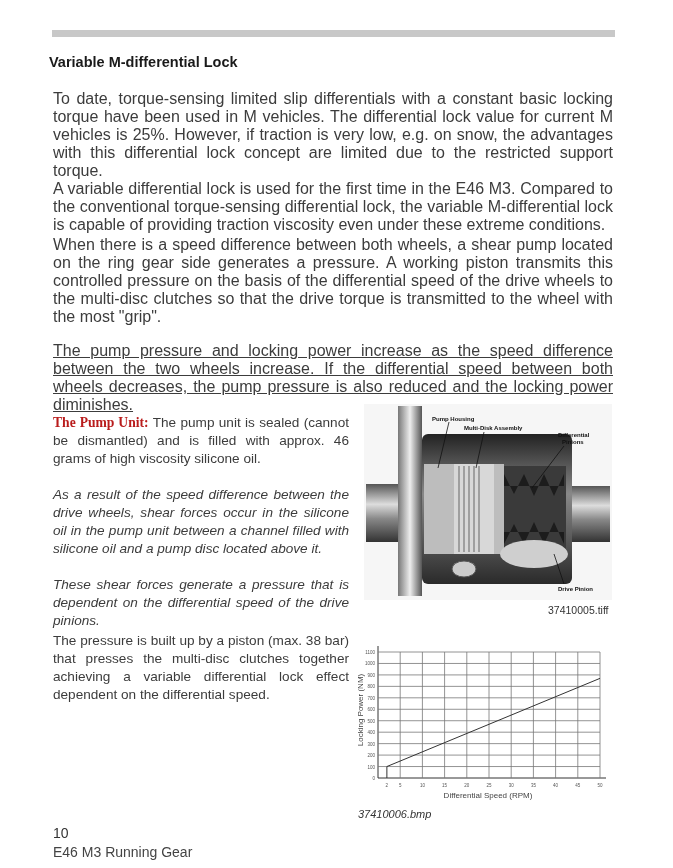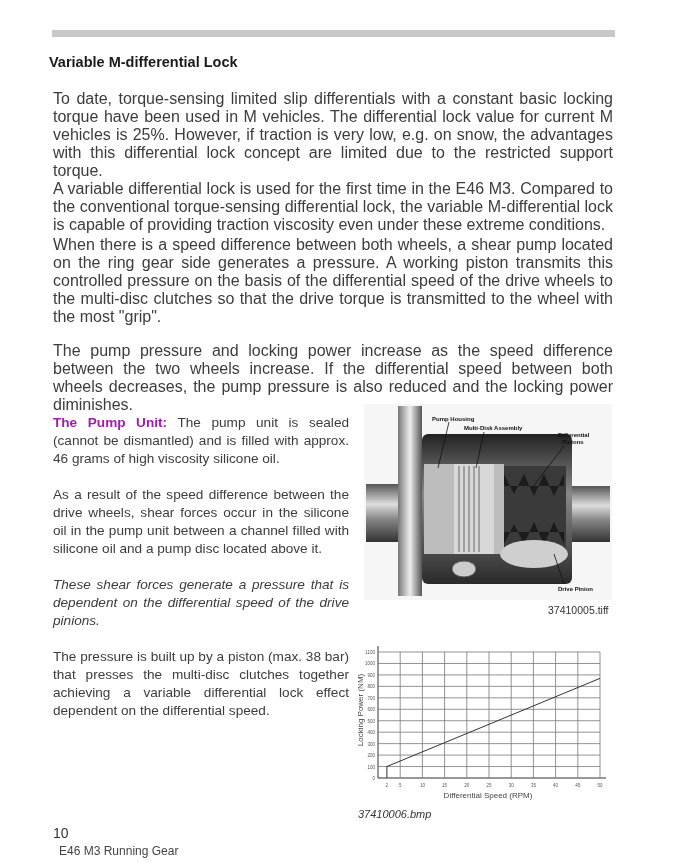--- a/index.html
+++ b/index.html
@@ -4,33 +4,33 @@
 <style>
   html, body { margin:0; padding:0; background:#ffffff; }
   body { width:673px; height:868px; position:relative; overflow:hidden;
          font-family:"Liberation Sans", sans-serif; color:#3a3a3a; }
   .topbar { position:absolute; left:52px; top:30px; width:563px; height:7px; background:#c8c8c8; }
   .title { position:absolute; left:49px; top:54px; font-size:14.5px; font-weight:bold; color:#1a1a1a; }
   .para { position:absolute; left:53px; width:560px; font-size:16px; line-height:18px; text-align:justify; color:#3c3c3c; }
   .p1 { top:90px; }
   .p2 { top:180px; }
   .p3 { top:236px; }
-  .p4 { top:342px; }
+  .p4 { top:342px;text-decoration:underline; }
   .col { position:absolute; left:53px; width:296px; font-size:13.6px; line-height:18px; text-align:justify; color:#3c3c3c; }
   .c1 { top:414px; }
-  .c2 { top:486px; }
+  .c2 { top:486px;font-style:italic; }
   .c3 { top:576px;font-style:italic; }
-  .c4 { top:648px; }
-  .bold { font-weight:bold; color:#a21caf; }
+  .c4 { top:632px; }
+  .bold { font-weight:bold; color:#b91c1c;font-family:Liberation Serif, serif; }
   .photo { position:absolute; left:364px; top:404px; width:248px; height:196px; background:#f4f4f4; overflow:hidden; }
   .caption1 { position:absolute; left:548px; top:604px; font-size:10.5px; color:#333; }
   .chart { position:absolute; left:350px; top:640px; width:265px; height:165px; }
   .caption2 { position:absolute; left:358px; top:808px; font-size:11px; color:#333;font-style:italic; }
   .pagenum { position:absolute; left:53px; top:825px; font-size:14px; color:#333; }
-  .footer { position:absolute; left:53px; top:844px; font-size:12px; color:#444;margin-left:6px; }
+  .footer { position:absolute; left:53px; top:844px; font-size:14px; color:#444; }
   .lbl { font-family:"Liberation Sans", sans-serif; font-size:6px; font-weight:bold; fill:#111; }
 </style>
 </head>
 <body>
 
 <div class="topbar"></div>
 <div class="title">Variable M-differential Lock</div>
 
 <div class="para p1">To date, torque-sensing limited slip differentials with a constant basic locking torque have been used in M vehicles. The differential lock value for current M vehicles is 25%. However, if traction is very low, e.g. on snow, the advantages with this differential lock concept are limited due to the restricted support torque.</div>
 <div class="para p2">A variable differential lock is used for the first time in the E46 M3. Compared to the conventional torque-sensing differential lock, the variable M-differential lock is capable of providing traction viscosity even under these extreme conditions.</div>

